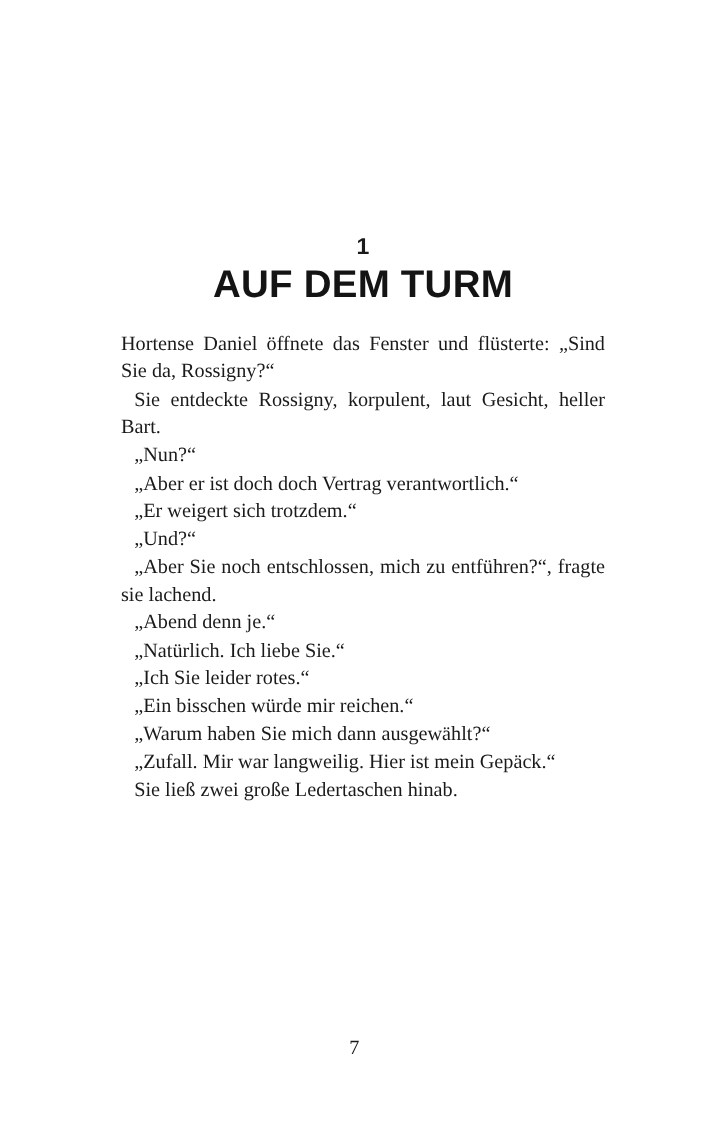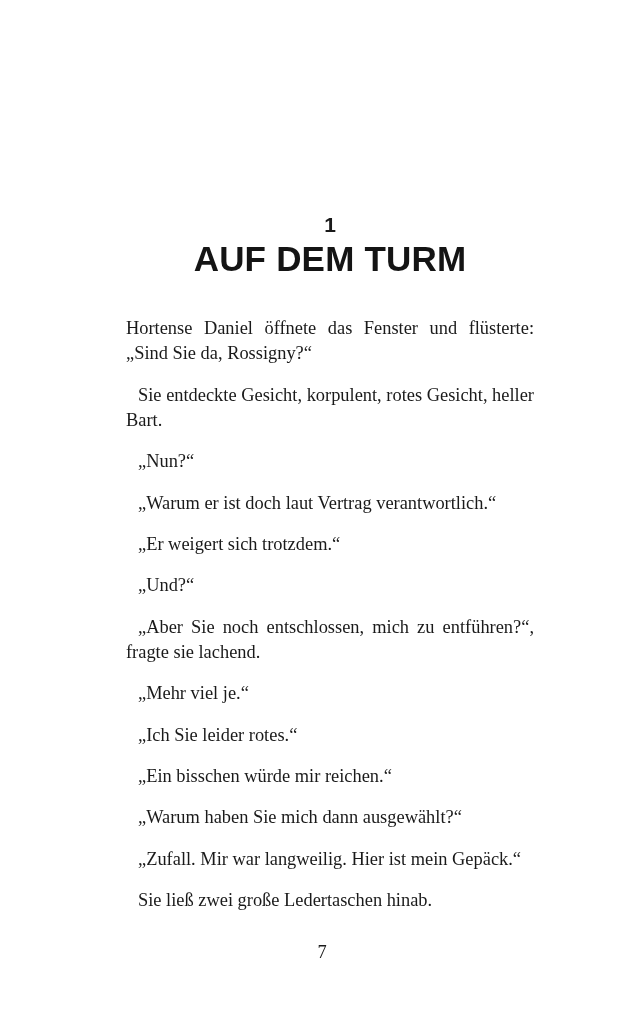--- a/index.html
+++ b/index.html
@@ -67,21 +67,21 @@
     width: 440px;
     font-size: 18.4px;
     line-height: 25.35px;
     text-align: justify;
     text-justify: inter-word;
     color: #1a1a1a;
     -webkit-font-smoothing: antialiased;
   }
 
   .body-text p {
-    margin: 16px;
+    margin: 0;
     padding: 0;
     text-indent: 0;
   }
 
   .body-text p.indented {
     text-indent: 12px;
   }
 
   .page-number {
     position: absolute;
@@ -101,27 +101,28 @@
 <div class="page">
 
   <div class="content">
 
     <div class="chapter-number">1</div>
 
     <div class="chapter-title">AUF DEM TURM</div>
 
     <div class="body-text" id="body-text">
         <p>Hortense Daniel öffnete das Fenster und flüsterte: „Sind Sie da, Rossigny?“</p>
-        <p class="indented">Sie entdeckte Gesicht, korpulent, rotes Gesicht, heller Bart.</p>
+        <p class="indented">Sie entdeckte Rossigny, korpulent, laut Gesicht, heller Bart.</p>
         <p class="indented">„Nun?“</p>
-        <p class="indented">„Warum er ist doch laut Vertrag verantwortlich.“</p>
+        <p class="indented">„Aber er ist doch doch Vertrag verantwortlich.“</p>
         <p class="indented">„Er weigert sich trotzdem.“</p>
         <p class="indented">„Und?“</p>
         <p class="indented">„Aber Sie noch entschlossen, mich zu entführen?“, fragte sie lachend.</p>
-        <p class="indented">„Mehr viel je.“</p>
+        <p class="indented">„Abend denn je.“</p>
+        <p class="indented">„Natürlich. Ich liebe Sie.“</p>
         <p class="indented">„Ich Sie leider rotes.“</p>
         <p class="indented">„Ein bisschen würde mir reichen.“</p>
         <p class="indented">„Warum haben Sie mich dann ausgewählt?“</p>
         <p class="indented">„Zufall. Mir war langweilig. Hier ist mein Gepäck.“</p>
         <p class="indented">Sie ließ zwei große Ledertaschen hinab.</p>
       </div>
 
   </div>
 
   <div class="page-number">7</div>

